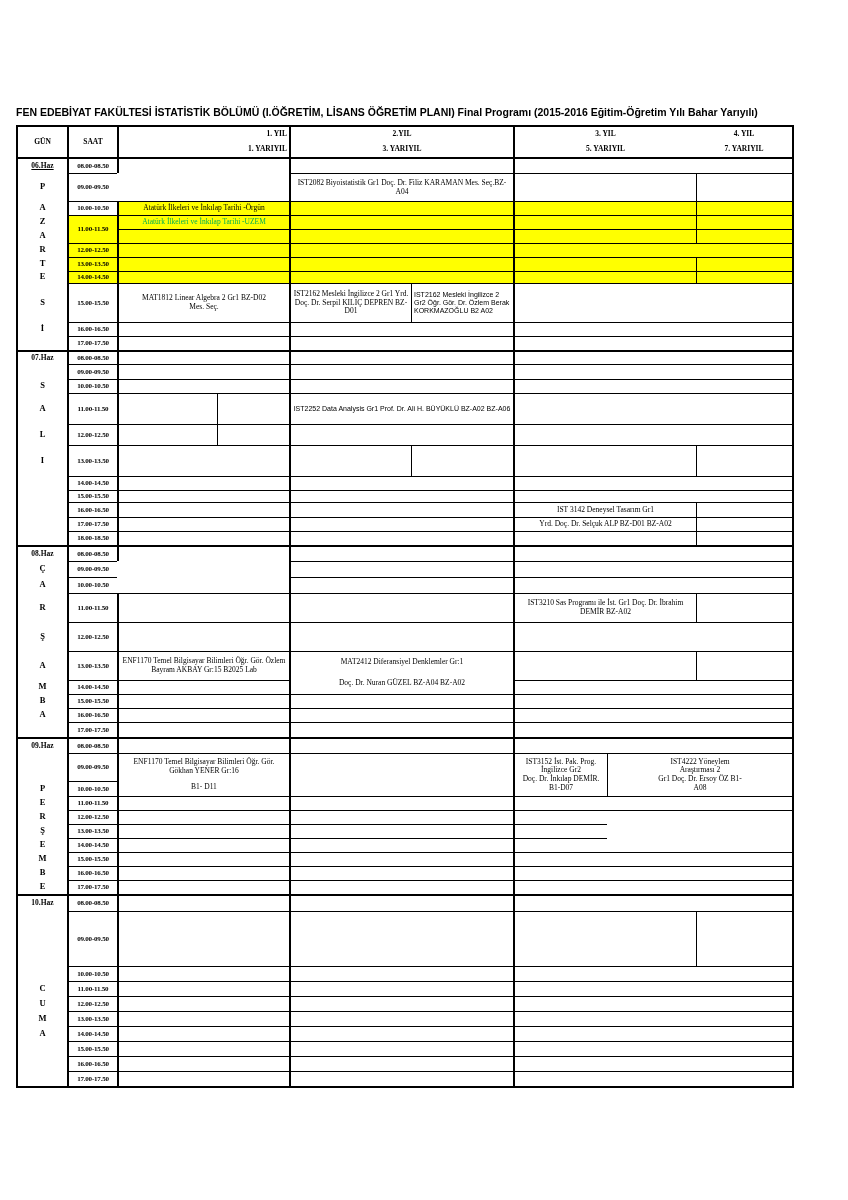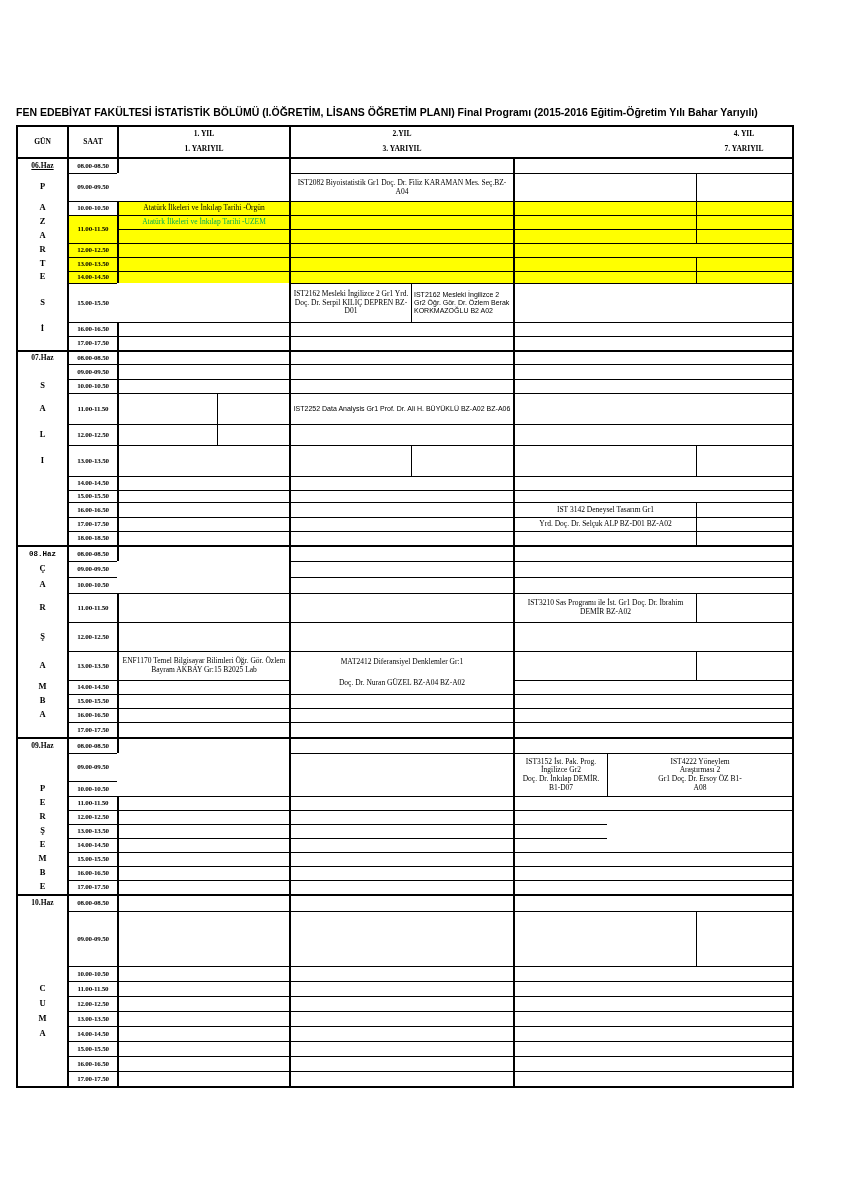--- a/index.html
+++ b/index.html
@@ -34,27 +34,31 @@
 <div class="page">
   <div class="title">FEN EDEBİYAT FAKÜLTESİ İSTATİSTİK BÖLÜMÜ (I.ÖĞRETİM, LİSANS ÖĞRETİM PLANI)  Final Programı (2015-2016 Eğitim-Öğretim Yılı Bahar Yarıyılı)</div>
   <div id="sched">
       <div class="grid" style="grid-template-columns: 49px 50px 100px 72px 122px 102px 94px 89px 96px; grid-template-rows: 15px 15px;">
         <div class="cell hd bl0 bt0" style="grid-area: 1 / 1 / span 2 / span 1;">
           <div>GÜN</div>
         </div>
         <div class="cell hd bl2 bt0" style="grid-area: 1 / 2 / span 2 / span 1;">
           <div>SAAT</div>
         </div>
-        <div class="cell hd spread bl2 bt0" style="grid-area: 1 / 3 / span 2 / span 2;">
+        <div class="cell hd spread bl2 bt0" style="grid-area: 1 / 3 / span 2 / span 2; text-align: right;">
           <div>1. YIL</div>
           <div>1. YARIYIL</div>
         </div>
         <div class="cell hd spread bl2 bt0" style="grid-area: 1 / 5 / span 2 / span 2;">
           <div>2.YIL</div>
           <div>3. YARIYIL</div>
+        </div>
+        <div class="cell hd spread bl2 bt0" style="grid-area: 1 / 7 / span 2 / span 2;">
+          <div>3. YIL</div>
+          <div>5. YARIYIL</div>
         </div>
         <div class="cell hd spread bt0 bl0" style="grid-area: 1 / 9 / span 2 / span 1;">
           <div>4. YIL</div>
           <div>7. YARIYIL</div>
         </div>
       </div>
       <div class="grid block" style="grid-template-columns: 49px 50px 100px 72px 122px 102px 94px 89px 96px; grid-template-rows: 14px 28px 14px 14px 14px 14px 14px 12px 39px 14px 14px;">
         <div class="cell gun bl0 bt0" style="grid-area: 1 / 1 / span 11 / span 1;">
           <div class="dayl" style="height: 14px; text-decoration: underline;">06.Haz</div>
           <div class="letter" style="height: 28px;">P</div>
@@ -126,20 +130,24 @@
         <div class="cell y bl2" style="grid-area: 6 / 5 / span 1 / span 2;"></div>
         <div class="cell y bl2" style="grid-area: 6 / 7 / span 1 / span 3;"></div>
         <div class="cell y bl2" style="grid-area: 7 / 3 / span 1 / span 2;"></div>
         <div class="cell y bl2" style="grid-area: 7 / 5 / span 1 / span 2;"></div>
         <div class="cell y bl2" style="grid-area: 7 / 7 / span 1 / span 2;"></div>
         <div class="cell y" style="grid-area: 7 / 9 / span 1 / span 1;"></div>
         <div class="cell y bl2" style="grid-area: 8 / 3 / span 1 / span 2;"></div>
         <div class="cell y bl2" style="grid-area: 8 / 5 / span 1 / span 2;"></div>
         <div class="cell y bl2" style="grid-area: 8 / 7 / span 1 / span 2;"></div>
         <div class="cell y" style="grid-area: 8 / 9 / span 1 / span 1;"></div>
+        <div class="cell bl2" style="grid-area: 9 / 3 / span 1 / span 2;">
+          <div>MAT1812 Linear Algebra 2 Gr1 BZ-D02</div>
+          <div>Mes. Seç.</div>
+        </div>
         <div class="cell bl2" style="grid-area: 9 / 5 / span 1 / span 1;">
           <div>IST2162 Mesleki İngilizce 2 Gr1 Yrd. Doç. Dr. Serpil KILIÇ DEPREN BZ-D01</div>
         </div>
         <div class="cell sans left" style="grid-area: 9 / 6 / span 1 / span 1;">
           <div>IST2162 Mesleki İngilizce 2 Gr2 Öğr. Gör. Dr. Özlem Berak KORKMAZOĞLU B2 A02</div>
         </div>
         <div class="cell bl2" style="grid-area: 9 / 7 / span 1 / span 3;"></div>
         <div class="cell bl2" style="grid-area: 10 / 3 / span 1 / span 2;"></div>
         <div class="cell bl2" style="grid-area: 10 / 5 / span 1 / span 2;"></div>
         <div class="cell bl2" style="grid-area: 10 / 7 / span 1 / span 3;"></div>
@@ -236,21 +244,21 @@
           <div>Yrd. Doç. Dr. Selçuk ALP BZ-D01 BZ-A02</div>
         </div>
         <div class="cell" style="grid-area: 10 / 9 / span 1 / span 1;"></div>
         <div class="cell bl2" style="grid-area: 11 / 3 / span 1 / span 2;"></div>
         <div class="cell bl2" style="grid-area: 11 / 5 / span 1 / span 2;"></div>
         <div class="cell bl2" style="grid-area: 11 / 7 / span 1 / span 2;"></div>
         <div class="cell" style="grid-area: 11 / 9 / span 1 / span 1;"></div>
       </div>
       <div class="grid block" style="grid-template-columns: 49px 50px 100px 72px 122px 102px 94px 89px 96px; grid-template-rows: 14px 16px 16px 29px 29px 29px 14px 14px 14px 15px;">
         <div class="cell gun bl0 bt0" style="grid-area: 1 / 1 / span 10 / span 1;">
-          <div class="dayl" style="height: 14px; font-family: Liberation Mono, monospace;">08.Haz</div>
+          <div class="dayl" style="height: 14px;">08.Haz</div>
           <div class="letter" style="height: 16px;">Ç</div>
           <div class="letter" style="height: 16px;">A</div>
           <div class="letter" style="height: 29px;">R</div>
           <div class="letter" style="height: 29px;">Ş</div>
           <div class="letter" style="height: 29px;">A</div>
           <div class="letter" style="height: 14px;">M</div>
           <div class="letter" style="height: 14px;">B</div>
           <div class="letter" style="height: 14px;">A</div>
           <div class="letter" style="height: 15px;"></div>
         </div>
@@ -360,20 +368,24 @@
         </div>
         <div class="cell time bl2" style="grid-area: 9 / 2 / span 1 / span 1;">
           <div>16.00-16.50</div>
         </div>
         <div class="cell time bl2" style="grid-area: 10 / 2 / span 1 / span 1;">
           <div>17.00-17.50</div>
         </div>
         <div class="cell bl2 bt0" style="grid-area: 1 / 3 / span 1 / span 2;"></div>
         <div class="cell bl2 bt0" style="grid-area: 1 / 5 / span 1 / span 2;"></div>
         <div class="cell bl2 bt0" style="grid-area: 1 / 7 / span 1 / span 3;"></div>
+        <div class="cell spread bl2" style="grid-area: 2 / 3 / span 2 / span 2;">
+          <div>ENF1170 Temel Bilgisayar Bilimleri Öğr. Gör. Gökhan YENER Gr:16</div>
+          <div>B1- D11</div>
+        </div>
         <div class="cell bl2" style="grid-area: 2 / 5 / span 2 / span 2;"></div>
         <div class="cell bl2" style="grid-area: 2 / 7 / span 2 / span 1;">
           <div>IST3152 İst. Pak. Prog.</div>
           <div>İngilizce Gr2</div>
           <div>Doç. Dr. İnkılap DEMİR.</div>
           <div>B1-D07</div>
         </div>
         <div class="cell" style="grid-area: 2 / 8 / span 2 / span 2;">
           <div>IST4222 Yöneylem</div>
           <div>Araştırması 2</div>

